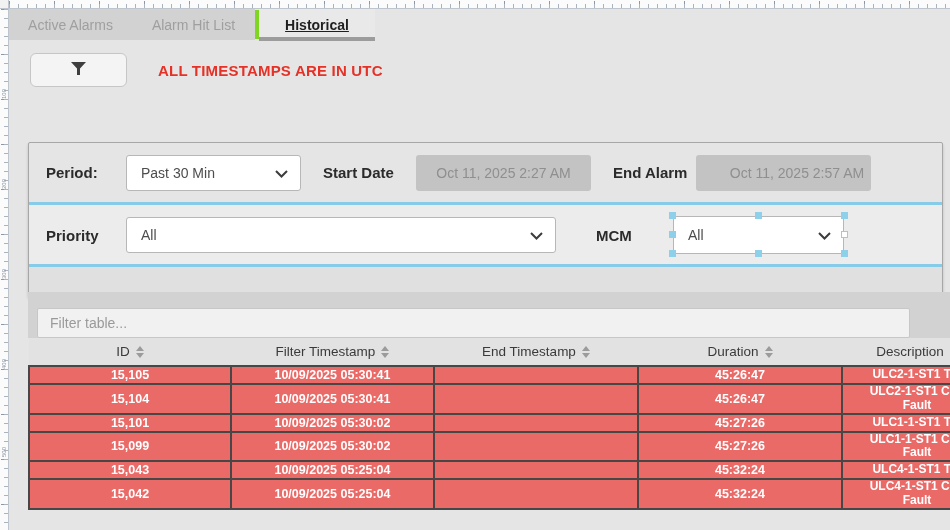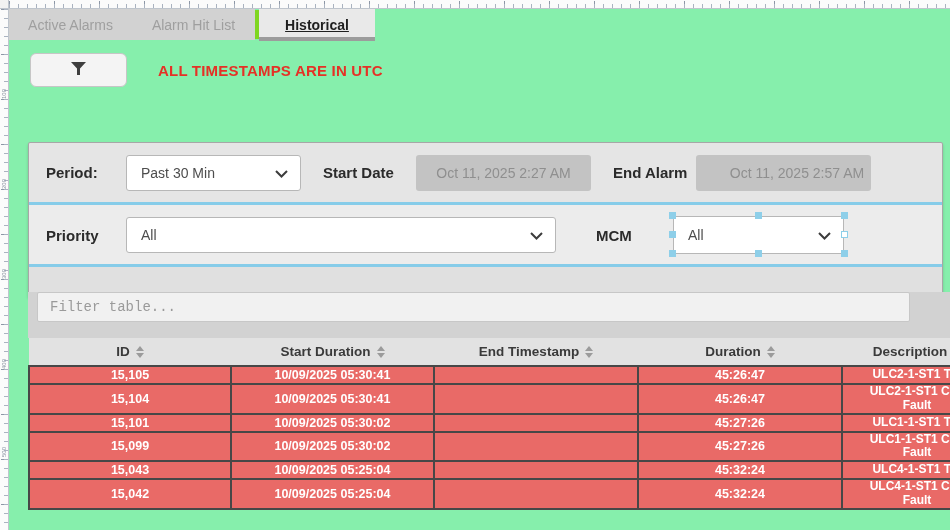--- a/index.html
+++ b/index.html
@@ -1,19 +1,19 @@
 <!DOCTYPE html>
 <html><head>
 <meta charset="utf-8">
 <style>
   * { margin:0; padding:0; box-sizing:border-box; }
   html,body { background:#cfcfcf; }
   #screen {
     position:relative; width:950px; height:530px; overflow:hidden;
-    background:#86efac; font-family:"Liberation Sans", sans-serif;
+    background:#e5e5e5; font-family:"Liberation Sans", sans-serif;
   }
   
   .h-ruler {
     position:absolute; left:9px; top:0; width:941px; height:9px;
     background-color:#fbfbfb; border-bottom:1px solid #bfc5cd;
     background-image:
       repeating-linear-gradient(to right, #aab3c0 0 1px, transparent 1px 9px),
       repeating-linear-gradient(to right, #8d97a6 0 1px, transparent 1px 45px);
     background-size:auto 4px, auto 7px;
     background-position:left bottom, left bottom;
@@ -91,31 +91,31 @@
   
   .sel-handle {
     position:absolute; width:7px; height:7px; background:#8ecfe9; z-index:5;
   }
   .sel-handle.hollow { background:#ffffff; border:1px solid #8ecfe9; }
   
   .table-toolbar {
     position:absolute; left:28px; top:292px; width:940px; height:46px; background:#d2d2d2;
   }
   .table-filter-input {
-    position:absolute; left:9px; top:0; width:873px; height:30px;
+    position:absolute; left:9px; top:16px; width:873px; height:30px;
     background:#f1f1f1; border:1px solid #c7c7c7; border-radius:2px;
-    font-family:Liberation Mono, monospace; font-size:14px; color:#555; padding:0 12px; outline:none;
+    font-family:Liberation Sans, sans-serif; font-size:14px; color:#555; padding:0 12px; outline:none;
   }
   .table-filter-input::placeholder { color:#9a9a9a; }
   .alarm-table {
     position:absolute; left:28px; top:338px; width:963px;
     border-collapse:collapse; table-layout:fixed;
   }
   .alarm-table th {
-    height:28px; background:#e2e2e2; font-size:13.5px; font-weight:bold; color:#3a3a3a;
+    height:28px; background:#e2e2e2; font-size:13.5px; font-weight:normal; color:#3a3a3a;
     text-align:center; vertical-align:middle; white-space:nowrap; cursor:pointer;
   }
   .alarm-table td {
     height:18px; background:#e96a67; border:2px solid #474747;
     color:#ffffff; font-size:12.5px; font-weight:bold; text-align:center; vertical-align:middle;
     white-space:nowrap; overflow:visible; cursor:default;
   }
   .alarm-table td.desc { font-size:12px; line-height:1.15; white-space:pre-line; }
   .sort { display:inline-flex; flex-direction:column; gap:2px; margin-left:6px; vertical-align:middle; }
   .sort .up { width:0; height:0; border-left:4px solid transparent; border-right:4px solid transparent; border-bottom:5px solid #9b9b9b; }
@@ -222,21 +222,21 @@
         <col style="width:204px">
         <col style="width:204px">
         <col style="width:150px">
     </colgroup>
     <thead>
       <tr>
         <th><span>ID</span><span class="sort">
               <span class="up"></span>
               <span class="dn"></span>
             </span></th>
-        <th><span>Start Duration</span><span class="sort">
+        <th><span>Filter Timestamp</span><span class="sort">
               <span class="up"></span>
               <span class="dn"></span>
             </span></th>
         <th><span>End Timestamp</span><span class="sort">
               <span class="up"></span>
               <span class="dn"></span>
             </span></th>
         <th><span>Duration</span><span class="sort">
               <span class="up"></span>
               <span class="dn"></span>

